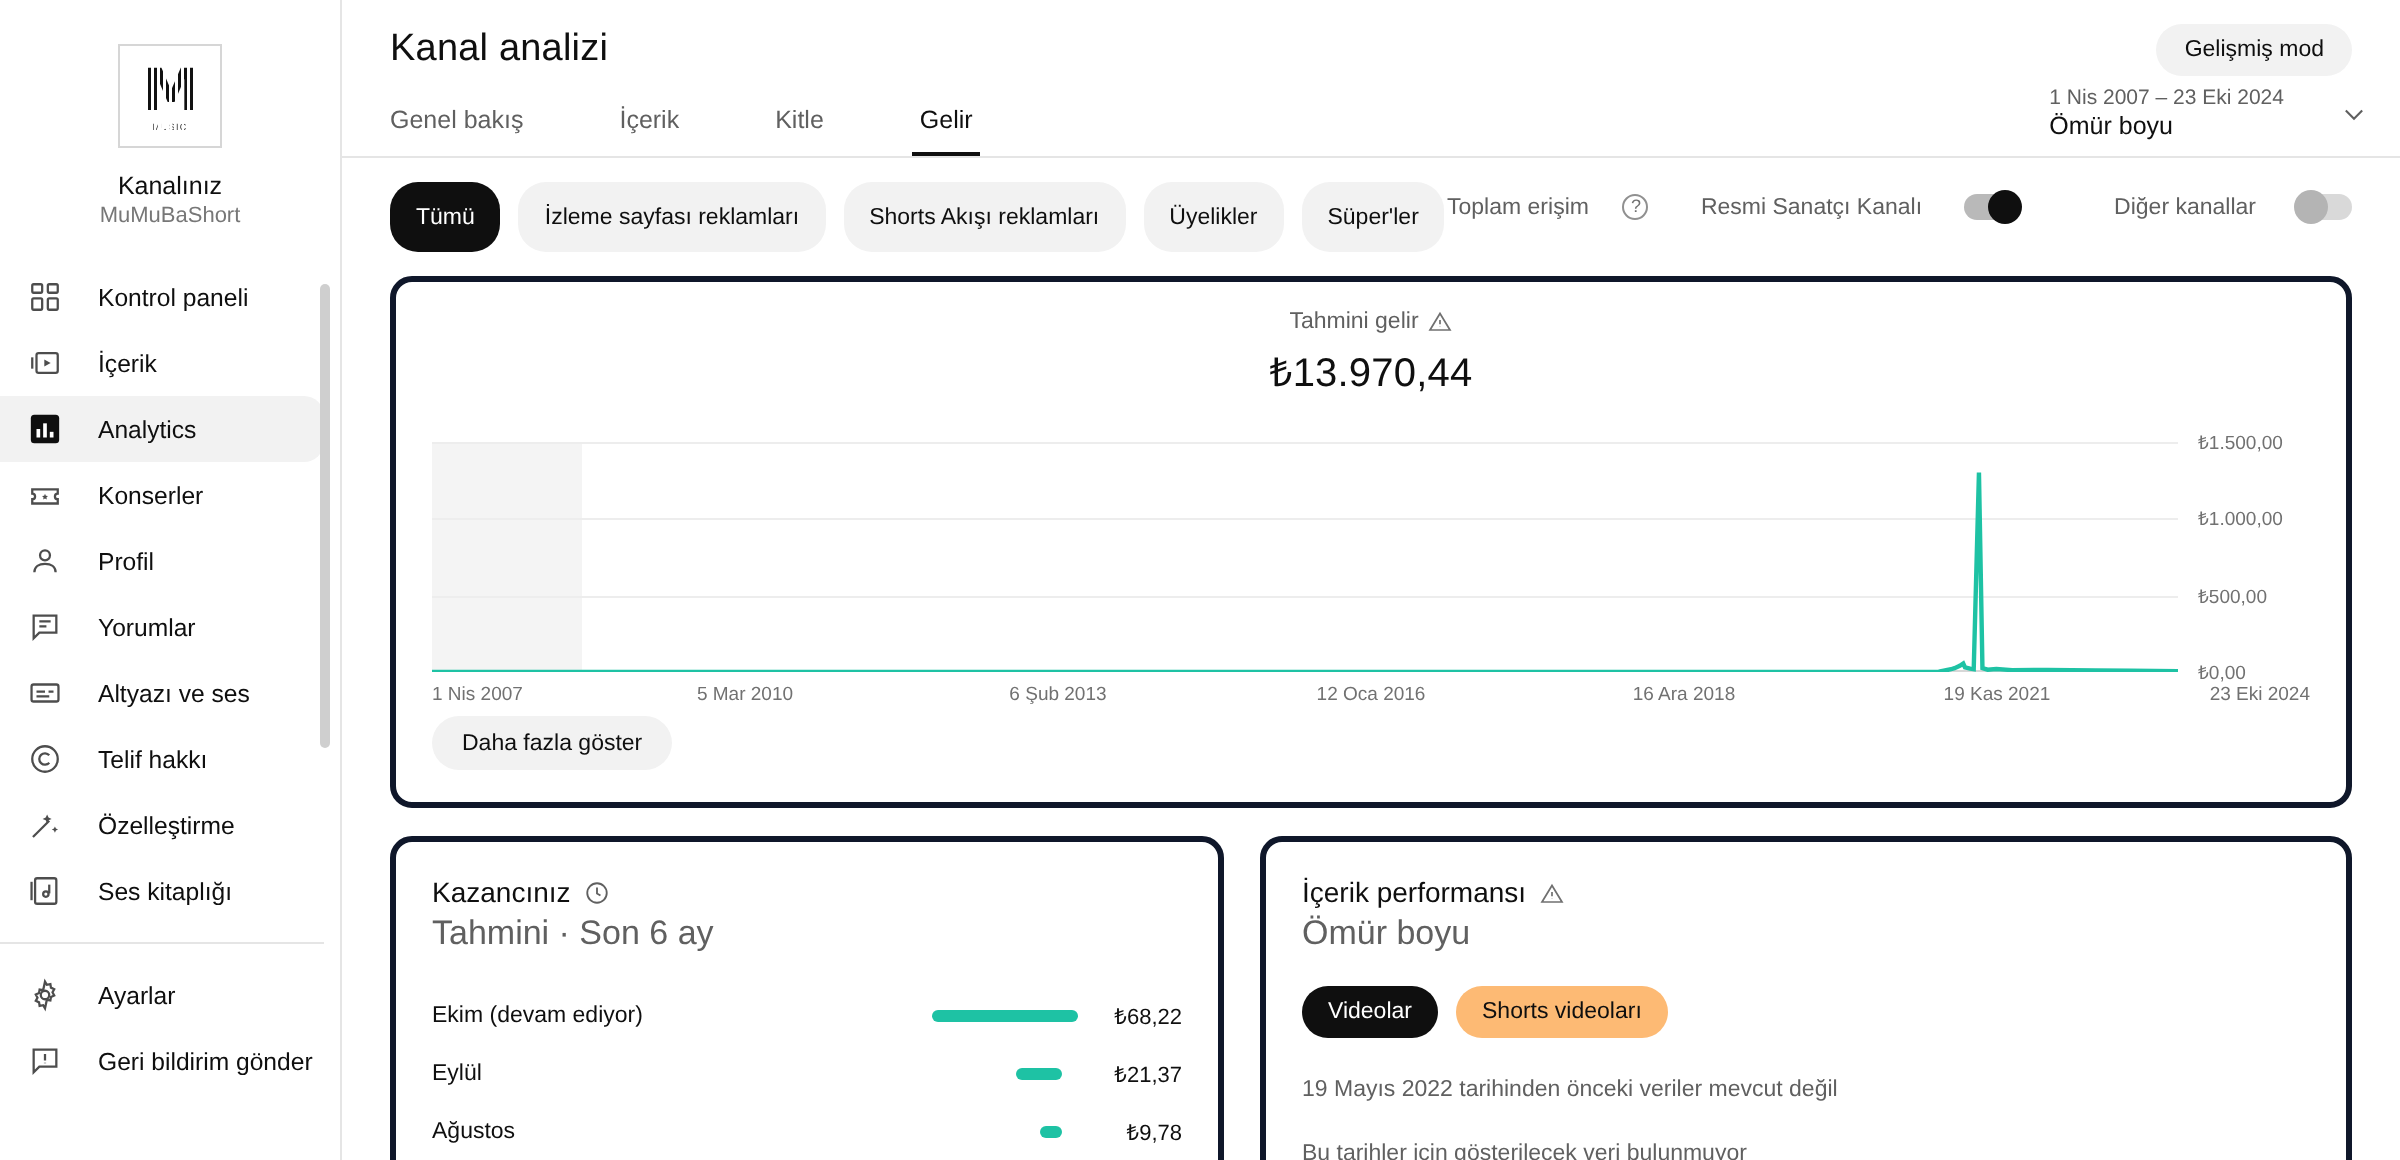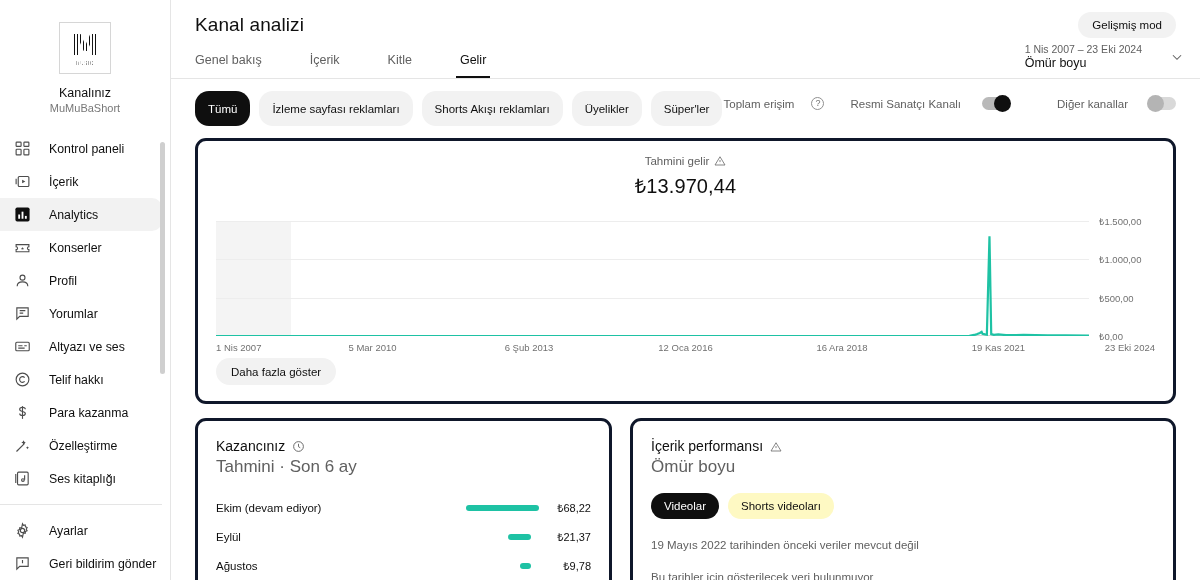--- a/index.html
+++ b/index.html
@@ -174,21 +174,21 @@
   .earn-row { display: flex; align-items: center; height: 29px; }
   .earn-month { font-size: 11.5px; color: #0f0f0f; flex: 0 0 250px; }
   .earn-barwrap { flex: 1 1 auto; display: flex; justify-content: flex-end; align-items: center; padding-right: 8px; }
   .earn-bar { height: 6px; border-radius: 4px; background: #1ec2a4; }
   .earn-val { font-size: 11px; color: #0f0f0f; width: 52px; text-align: right; }
 
   .perf-tabs { display: flex; gap: 9px; margin-top: 16px; }
   .ptab {
     border: none; border-radius: 14px; font-size: 11.5px; height: 26px;
     padding: 0 13px; cursor: pointer; font-family: inherit;
-    background: #fef9c3; color: #0f0f0f;
+    background: #fdba74; color: #0f0f0f;
   }
   .ptab.on { background: #0f0f0f; color: #fff; font-weight: 500; }
   .perf-msg { font-size: 11.5px; color: #606060; margin-top: 20px; }
   .perf-msg2 { font-size: 11.5px; color: #606060; margin-top: 20px; }
 </style>
 </head>
 <body>
 
 <div class="app">
 
@@ -274,29 +274,20 @@
         <span class="nav-label">Altyazı ve ses</span>
       </div>
       <div class="nav-item">
         <span class="nav-icon">
           <svg width="17" height="17" viewBox="0 0 24 24" fill="none" stroke="#4d4d4d" stroke-width="1.6">
               <circle cx="12" cy="12" r="9"></circle>
               <path d="M15 9.4a4 4 0 1 0 0 5.2"></path>
             </svg>
         </span>
         <span class="nav-label">Telif hakkı</span>
-      </div>
-      <div class="nav-item">
-        <span class="nav-icon">
-          <svg width="17" height="17" viewBox="0 0 24 24" fill="none" stroke="#4d4d4d" stroke-width="1.6">
-              <path d="M12 3v18"></path>
-              <path d="M16 7.5c0-1.7-1.8-2.8-4-2.8S8 5.8 8 7.5s1.7 2.5 4 3 4 1.3 4 3-1.8 2.8-4 2.8-4-1.1-4-2.8"></path>
-            </svg>
-        </span>
-        <span class="nav-label">Para kazanma</span>
       </div>
       <div class="nav-item">
         <span class="nav-icon">
           <svg width="17" height="17" viewBox="0 0 24 24" fill="none" stroke="#4d4d4d" stroke-width="1.6">
               <path d="M3.5 20.5L15 9"></path>
               <path d="M13.5 4.5l1 2.2 2.2 1-2.2 1-1 2.2-1-2.2-2.2-1 2.2-1z" fill="#4d4d4d" stroke="none"></path>
               <path d="M19 13l.7 1.5 1.5.7-1.5.7-.7 1.5-.7-1.5-1.5-.7 1.5-.7z" fill="#4d4d4d" stroke="none"></path>
             </svg>
         </span>
         <span class="nav-label">Özelleştirme</span>

